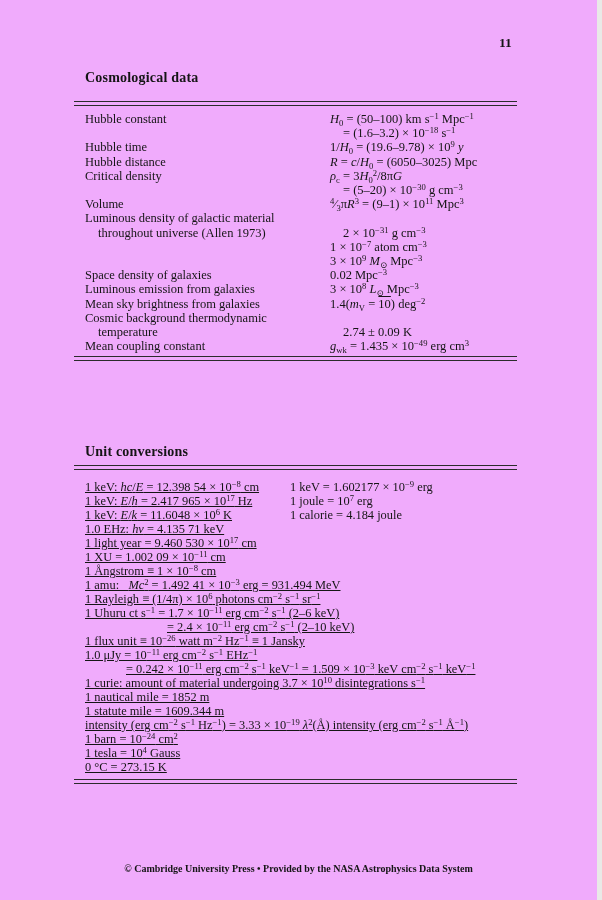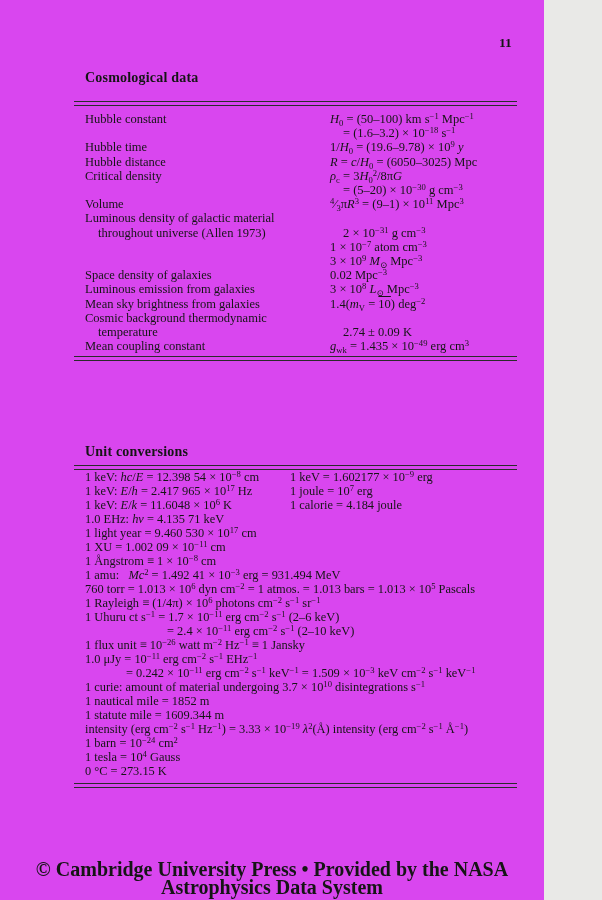--- a/index.html
+++ b/index.html
@@ -1,19 +1,19 @@
 <!DOCTYPE html>
 <html><head>
 <meta charset="utf-8">
 <style>
   html,body{margin:0;padding:0;background:#e9e9e7;}
   .page{
     position:relative;
-    width:544px;height:900px;
-    background:#d946ef;
+    width:597px;height:900px;
+    background:#f0abfc;
     font-family:"Liberation Serif","DejaVu Serif",serif;
     color:#151515;
     overflow:hidden;
   }
   .page-number{
     position:absolute;left:499px;top:35px;
     font-weight:bold;font-size:13.5px;
   }
   .section{position:absolute;left:85px;width:433px;}
   #cosmo-section{top:70px;}
@@ -24,35 +24,35 @@
   .rule-double{
     height:3px;
     border-top:1.4px solid #2b2b2b;
     border-bottom:1.4px solid #2b2b2b;
     margin-left:-11px;width:443px;
   }
   #cosmo-section .rule-top{margin-top:15px;}
   #cosmo-section .rows{margin-top:6px;}
   #cosmo-section .rule-bottom{margin-top:3px;}
   #units-section .rule-top{margin-top:5px;}
-  #units-section .rows{}
+  #units-section .rows{margin-top:10px;text-decoration:underline;}
   #units-section .rule-bottom{margin-top:5px;}
   .cosmo-row{display:flex;font-size:12.5px;line-height:14.2px;white-space:nowrap;}
   .cosmo-row .lbl{width:245px;flex:none;}
   .cosmo-row .val{flex:1;}
   .ind{padding-left:13px;}
   .unit-row{position:relative;font-size:12.4px;line-height:14px;white-space:nowrap;}
   .unit-row .right{position:absolute;left:205px;top:0;}
   sup,sub{line-height:0;font-size:8.6px;}
   sup{vertical-align:4px;}
   sub{vertical-align:-2.5px;}
   .ovl{text-decoration:overline;}
   .page-footer{
     position:absolute;left:0;right:0;top:860px;
-    text-align:center;font-weight:bold;font-size:20px;line-height:18px;
+    text-align:center;font-weight:bold;font-size:10px;line-height:18px;
   }
 </style>
 </head>
 <body>
 
 <div class="page">
 
   <div class="page-number">11</div>
 
   <div class="section" id="cosmo-section">
@@ -136,21 +136,20 @@
     <div class="rule-double rule-top"></div>
     <div class="rows">
         <div class="unit-row"><span>1 keV: <i>hc</i>/<i>E</i> = 12.398 54 × 10<sup>−8</sup> cm</span><span class="right">1 keV = 1.602177 × 10<sup>−9</sup> erg</span></div>
         <div class="unit-row"><span>1 keV: <i>E</i>/<i>h</i> = 2.417 965 × 10<sup>17</sup> Hz</span><span class="right">1 joule = 10<sup>7</sup> erg</span></div>
         <div class="unit-row"><span>1 keV: <i>E</i>/<i>k</i> = 11.6048 × 10<sup>6</sup> K</span><span class="right">1 calorie = 4.184 joule</span></div>
         <div class="unit-row"><span>1.0 EHz: <i>hν</i> = 4.135 71 keV</span></div>
         <div class="unit-row"><span>1 light year = 9.460 530 × 10<sup>17</sup> cm</span></div>
         <div class="unit-row"><span>1 XU = 1.002 09 × 10<sup>−11</sup> cm</span></div>
         <div class="unit-row"><span>1 Ångstrom ≡ 1 × 10<sup>−8</sup> cm</span></div>
         <div class="unit-row"><span>1 amu:&nbsp;&nbsp;&nbsp;<i>Mc</i><sup>2</sup> = 1.492 41 × 10<sup>−3</sup> erg = 931.494 MeV</span></div>
-        <div class="unit-row"><span>760 torr = 1.013 × 10<sup>6</sup> dyn cm<sup>−2</sup> = 1 atmos. = 1.013 bars = 1.013 × 10<sup>5</sup> Pascals</span></div>
         <div class="unit-row"><span>1 Rayleigh ≡ (1/4π) × 10<sup>6</sup> photons cm<sup>−2</sup> s<sup>−1</sup> sr<sup>−1</sup></span></div>
         <div class="unit-row"><span>1 Uhuru ct s<sup>−1</sup> = 1.7 × 10<sup>−11</sup> erg cm<sup>−2</sup> s<sup>−1</sup> (2–6 keV)</span></div>
         <div class="unit-row"><span style="padding-left: 82px;">= 2.4 × 10<sup>−11</sup> erg cm<sup>−2</sup> s<sup>−1</sup> (2–10 keV)</span></div>
         <div class="unit-row"><span>1 flux unit ≡ 10<sup>−26</sup> watt m<sup>−2</sup> Hz<sup>−1</sup> ≡ 1 Jansky</span></div>
         <div class="unit-row"><span>1.0 μJy = 10<sup>−11</sup> erg cm<sup>−2</sup> s<sup>−1</sup> EHz<sup>−1</sup></span></div>
         <div class="unit-row"><span style="padding-left: 41px;">= 0.242 × 10<sup>−11</sup> erg cm<sup>−2</sup> s<sup>−1</sup> keV<sup>−1</sup> = 1.509 × 10<sup>−3</sup> keV cm<sup>−2</sup> s<sup>−1</sup> keV<sup>−1</sup></span></div>
         <div class="unit-row"><span>1 curie: amount of material undergoing 3.7 × 10<sup>10</sup> disintegrations s<sup>−1</sup></span></div>
         <div class="unit-row"><span>1 nautical mile = 1852 m</span></div>
         <div class="unit-row"><span>1 statute mile = 1609.344 m</span></div>
         <div class="unit-row"><span>intensity (erg cm<sup>−2</sup> s<sup>−1</sup> Hz<sup>−1</sup>) = 3.33 × 10<sup>−19</sup> <i>λ</i><sup>2</sup>(Å) intensity (erg cm<sup>−2</sup> s<sup>−1</sup> Å<sup>−1</sup>)</span></div>

